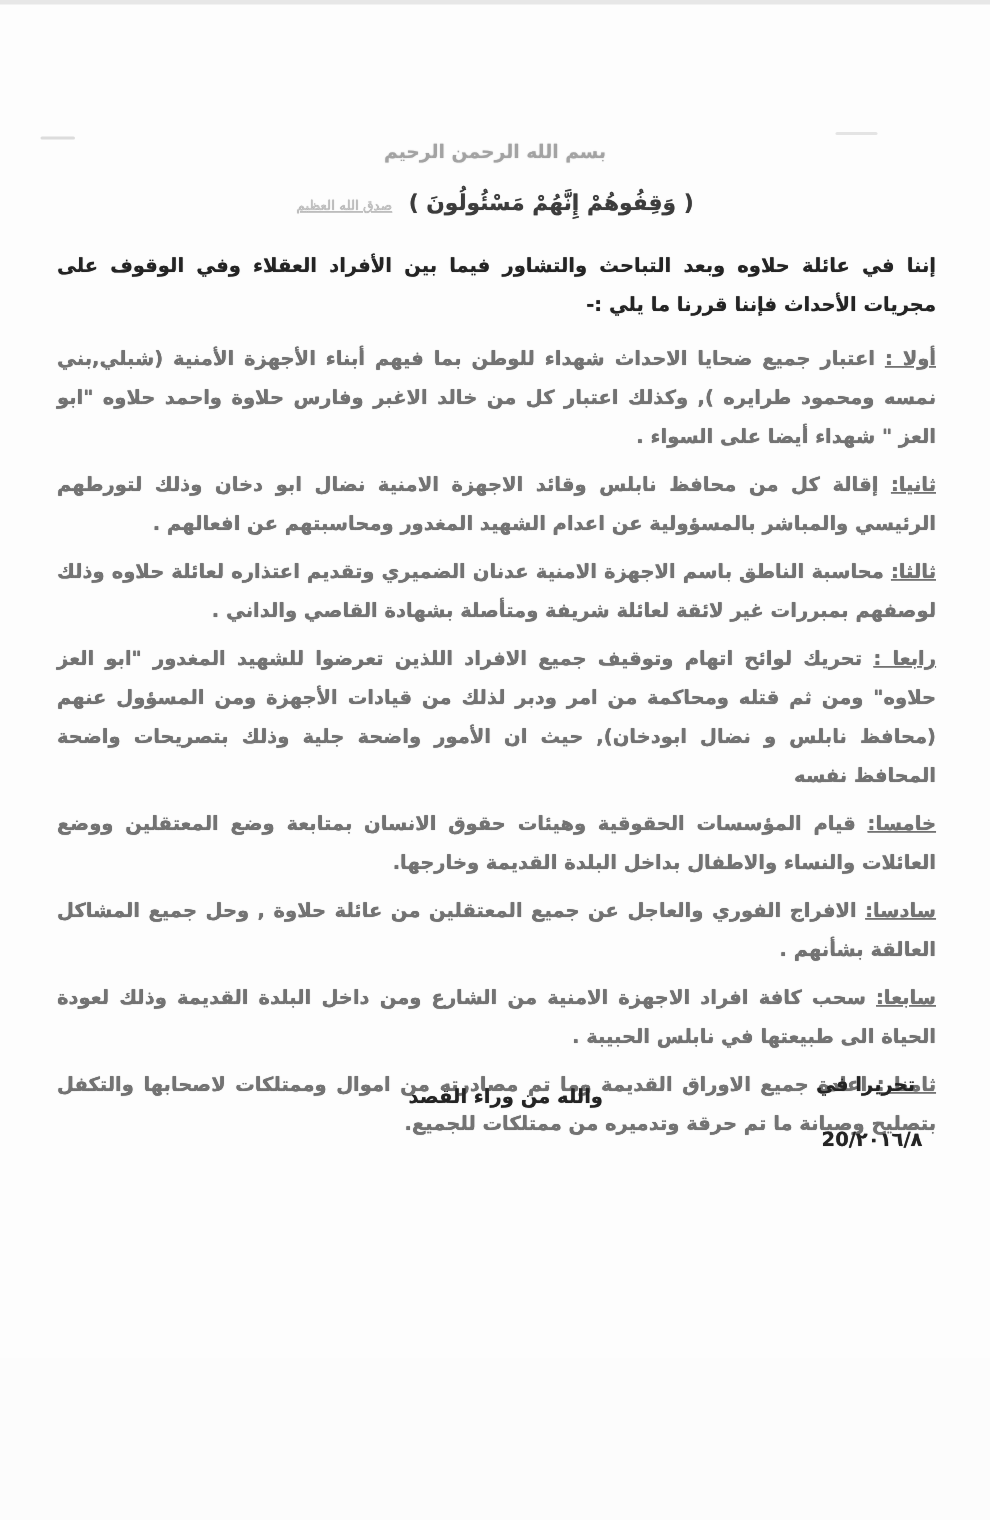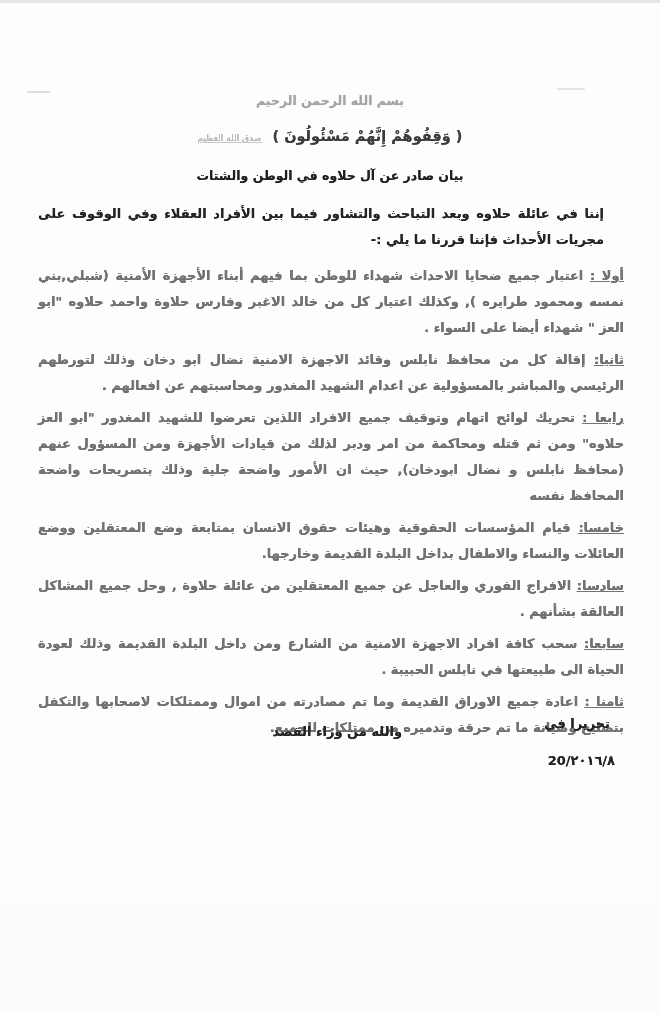--- a/index.html
+++ b/index.html
@@ -52,21 +52,21 @@
   .doc-title{
     margin:19px 35px 0;
     text-align:center;
     font-size:12.5px;
     font-weight:bold;
     color:#1f1f1f;
     line-height:17px;
     text-shadow:0 0 0.5px #555;
   }
   .intro{
-    margin:17px 56px 0 38px;
+    margin:17px 36px 0 38px;
     font-size:13px;
     font-weight:bold;
     color:#242424;
     line-height:26px;
     text-align:justify;
     text-shadow:0 0 0.5px #555;
   }
   .clauses{ margin-top:10px; }
   .clause{
     margin:0 36px 6px 38px;
@@ -104,35 +104,38 @@
   <span class="mark mark-speck"></span>
 
   <div class="scan-layer">
     <div class="basmala">بسم الله الرحمن الرحيم</div>
 
     <div class="verse">
       <span>( وَقِفُوهُمْ إِنَّهُمْ مَسْئُولُونَ )</span>
       <span class="verse-suffix">صدق الله العظيم</span>
     </div>
 
-    <div class="doc-title">بيان صادر عن آل حلاوه في الوطن والشتات</div>
 
     <p class="intro">إننا في عائلة حلاوه وبعد التباحث والتشاور فيما بين الأفراد العقلاء وفي الوقوف على مجريات الأحداث فإننا قررنا ما يلي :-</p>
 
     <section class="clauses" id="clauses-list">
   <p class="clause">
     <span class="clause-label">أولا :</span>
     <span class="clause-text"> اعتبار جميع ضحايا الاحداث شهداء للوطن بما فيهم أبناء الأجهزة الأمنية (شبلي,بني نمسه ومحمود طرايره ), وكذلك اعتبار كل من خالد الاغبر وفارس حلاوة واحمد حلاوه "ابو العز " شهداء أيضا على السواء .</span>
   </p>
 
   <p class="clause">
     <span class="clause-label">ثانيا:</span>
     <span class="clause-text"> إقالة كل من محافظ نابلس وقائد الاجهزة الامنية نضال ابو دخان وذلك لتورطهم الرئيسي والمباشر بالمسؤولية عن اعدام الشهيد المغدور ومحاسبتهم عن افعالهم .</span>
   </p>
 
+  <p class="clause">
+    <span class="clause-label">ثالثا:</span>
+    <span class="clause-text"> محاسبة الناطق باسم الاجهزة الامنية عدنان الضميري وتقديم اعتذاره لعائلة حلاوه وذلك لوصفهم بمبررات غير لائقة لعائلة شريفة ومتأصلة بشهادة القاصي والداني .</span>
+  </p>
 
   <p class="clause">
     <span class="clause-label">رابعا :</span>
     <span class="clause-text"> تحريك لوائح اتهام وتوقيف جميع الافراد اللذين تعرضوا للشهيد المغدور "ابو العز حلاوه" ومن ثم قتله ومحاكمة من امر ودبر لذلك من قيادات الأجهزة ومن المسؤول عنهم (محافظ نابلس و نضال ابودخان), حيث ان الأمور واضحة جلية وذلك بتصريحات واضحة المحافظ نفسه</span>
   </p>
 
   <p class="clause">
     <span class="clause-label">خامسا:</span>
     <span class="clause-text"> قيام المؤسسات الحقوقية وهيئات حقوق الانسان بمتابعة وضع المعتقلين ووضع العائلات والنساء والاطفال بداخل البلدة القديمة وخارجها.</span>
   </p>

